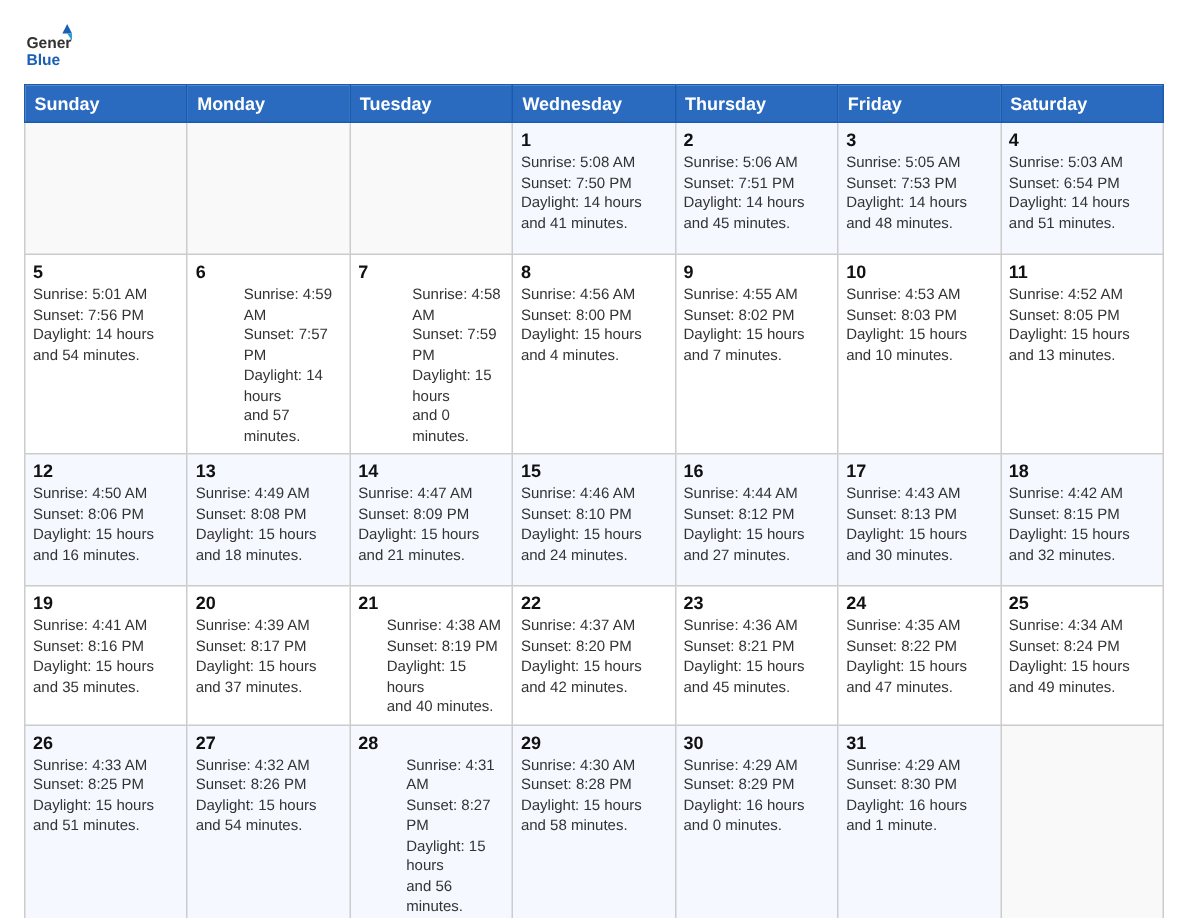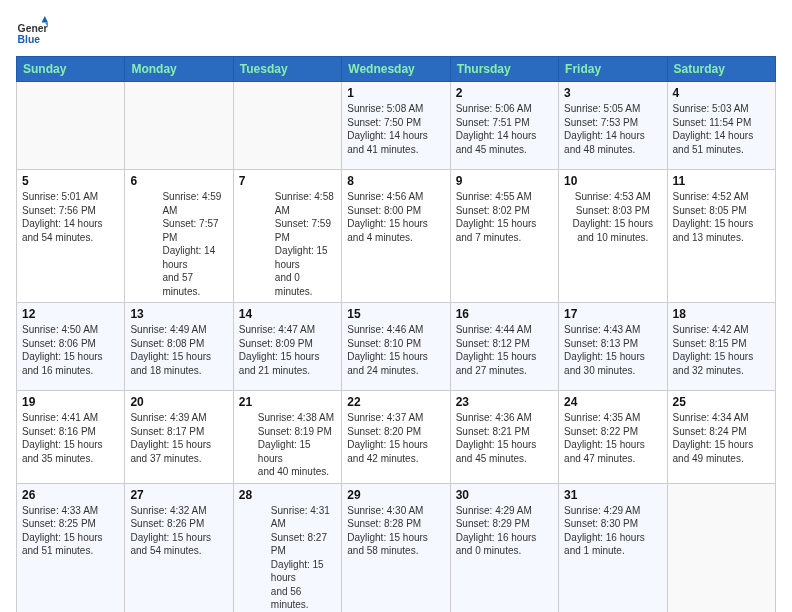--- a/index.html
+++ b/index.html
@@ -37,21 +37,21 @@
       font-size: 14px;
       color: #333;
     }
     .calendar {
       width: 100%;
       border-collapse: collapse;
       font-size: 11px;
     }
     .calendar th {
       background-color: #2a6bbf;
-      color: #86efac;
+      color: #ffffff;
       text-align: left;
       padding: 5px 6px;
       font-size: 12px;
       font-weight: bold;
       border: 1px solid #1a5aaf;
     }
     .calendar td {
       vertical-align: top;
       border: 1px solid #ccc;
       padding: 4px 5px;
@@ -134,21 +134,21 @@
         <td>
           <div class="day-number">3</div>
           <div class="day-info" style="white-space: pre-line;">Sunrise: 5:05 AM
 Sunset: 7:53 PM
 Daylight: 14 hours
 and 48 minutes.</div>
         </td>
         <td>
           <div class="day-number">4</div>
           <div class="day-info" style="white-space: pre-line;">Sunrise: 5:03 AM
-Sunset: 11:54 PM
+Sunset: 6:54 PM
 Daylight: 14 hours
 and 51 minutes.</div>
         </td>
       </tr>
       <tr>
         <td>
           <div class="day-number">5</div>
           <div class="day-info" style="white-space: pre-line;">Sunrise: 5:01 AM
 Sunset: 7:56 PM
 Daylight: 14 hours
@@ -177,21 +177,21 @@
         </td>
         <td>
           <div class="day-number">9</div>
           <div class="day-info" style="white-space: pre-line;">Sunrise: 4:55 AM
 Sunset: 8:02 PM
 Daylight: 15 hours
 and 7 minutes.</div>
         </td>
         <td>
           <div class="day-number">10</div>
-          <div class="day-info" style="white-space: pre-line; text-align: center;">Sunrise: 4:53 AM
+          <div class="day-info" style="white-space: pre-line;">Sunrise: 4:53 AM
 Sunset: 8:03 PM
 Daylight: 15 hours
 and 10 minutes.</div>
         </td>
         <td>
           <div class="day-number">11</div>
           <div class="day-info" style="white-space: pre-line;">Sunrise: 4:52 AM
 Sunset: 8:05 PM
 Daylight: 15 hours
 and 13 minutes.</div>

